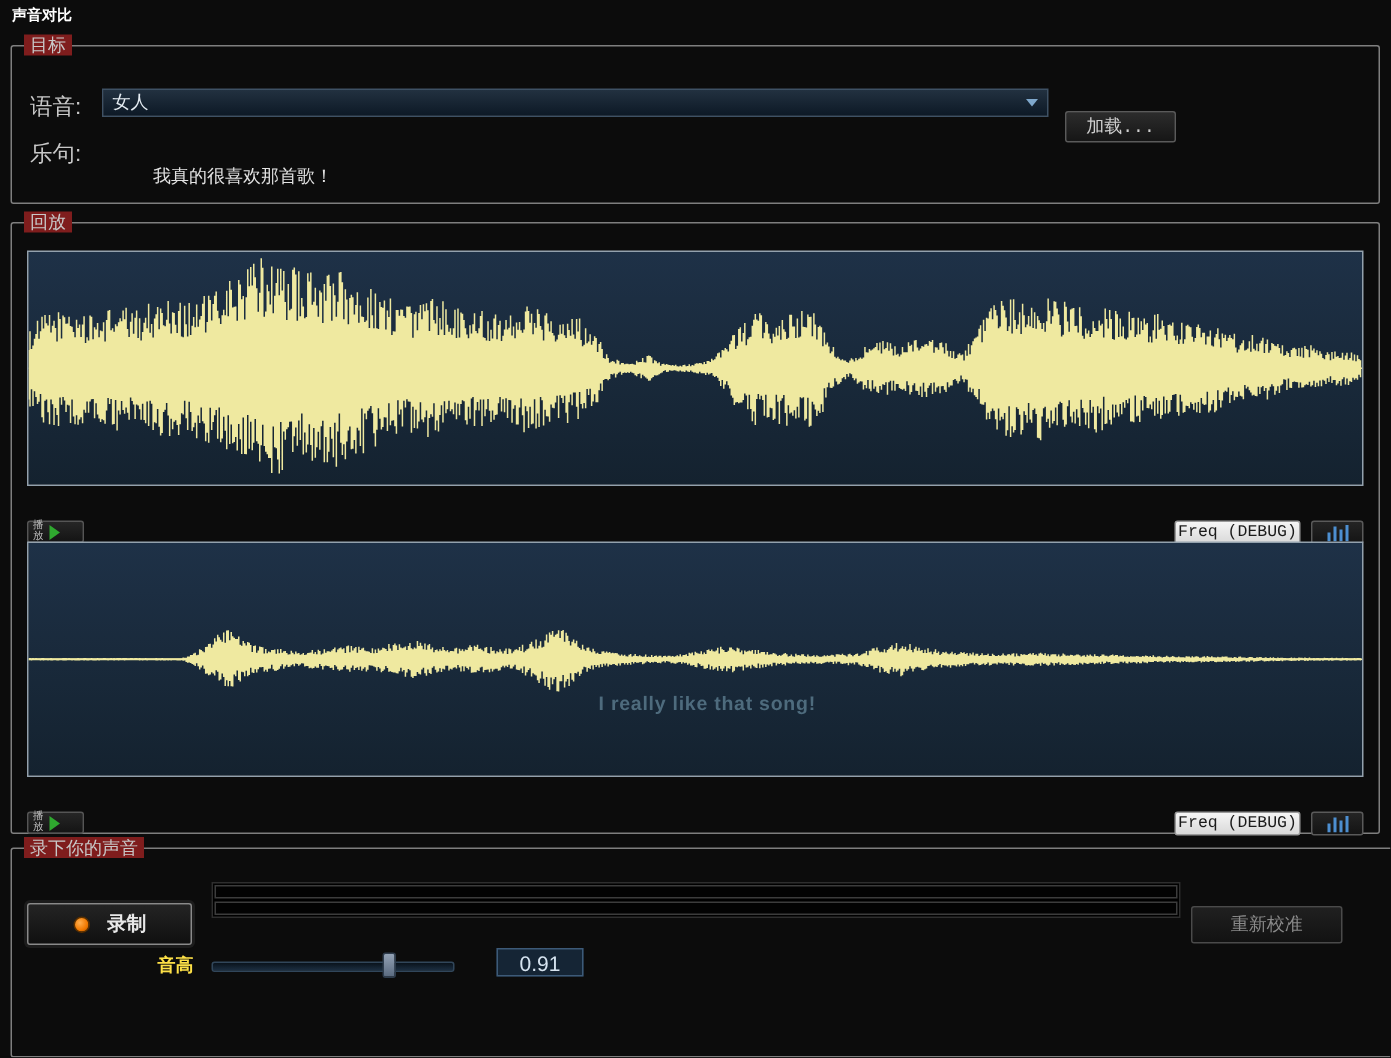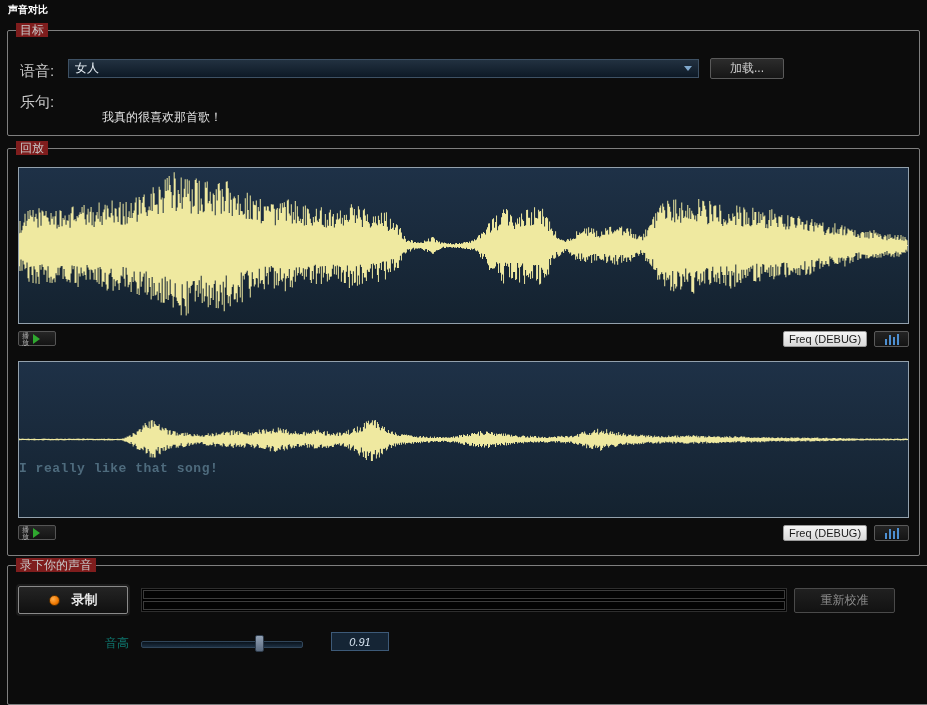--- a/index.html
+++ b/index.html
@@ -20,31 +20,31 @@
 
   .combo{position:absolute;left:60px;top:28px;width:631px;height:19px;box-sizing:border-box;
          background:linear-gradient(#223140,#0d1926);border:1px solid #3e5164;
          display:flex;align-items:center;cursor:pointer;}
   .combo-text{flex:1;padding-left:6px;font-size:12px;color:#e6edf3;white-space:nowrap;overflow:hidden;}
   .combo-arrow{width:0;height:0;border-left:4px solid transparent;border-right:4px solid transparent;
                border-top:5px solid #7fa8cc;margin-right:6px;}
 
   .btn{position:absolute;box-sizing:border-box;display:flex;align-items:center;justify-content:center;
        background:linear-gradient(#2c2c2c,#161616);border:1px solid #5a5a5a;border-radius:2px;
-       color:#cfcfcf;font-size:12px;cursor:pointer;font-family:Liberation Sans, sans-serif;padding:0;}
+       color:#cfcfcf;font-size:12px;cursor:pointer;font-family:Liberation Mono, monospace;padding:0;margin-top:16px;}
   .load-btn{left:702px;top:27px;width:74px;height:21px;}
 
   .wave-panel{position:absolute;left:10px;width:891px;height:157px;box-sizing:border-box;
               border:1px solid #93a1ad;overflow:hidden;
               background:linear-gradient(var(--panel_bg_top,#1e3147),var(--panel_bg_bottom,#14222f));}
   .wave1{top:18px;}
   .wave2{top:212px;}
   .wave-svg{position:absolute;left:0;top:0;width:100%;height:100%;}
-  .wave-overlay{position:absolute;left:0;right:0;top:64%;
-                font-size:13px;font-weight:bold;color:#4e6b7d;letter-spacing:0.5px;font-family:Liberation Mono, monospace;}
+  .wave-overlay{position:absolute;left:16px;right:0;top:64%;text-align:center;
+                font-size:13px;font-weight:bold;color:#4e6b7d;letter-spacing:0.5px;}
 
   .play-btn{width:38px;height:15px;justify-content:flex-start;padding:0 2px;
             background:linear-gradient(#262626,#141414);border:1px solid #555;}
   .play-row1{left:10px;top:182px;}
   .play-row2{left:10px;top:376px;}
   .play-label{display:inline-block;width:9px;font-size:7px;line-height:7px;color:#bbbbbb;
               word-break:break-all;text-align:center;}
   .play-triangle{display:inline-block;width:0;height:0;margin-left:3px;
                  border-left:7px solid var(--play_triangle,#2fa82f);
                  border-top:5px solid transparent;border-bottom:5px solid transparent;}
@@ -66,29 +66,29 @@
            background:radial-gradient(circle at 35% 35%,#ffae4d,var(--record_dot,#f07800) 60%,#a34d00);
            border:1px solid #5a3000;box-sizing:border-box;}
   .meter{position:absolute;left:133px;top:22px;width:646px;height:24px;box-sizing:border-box;
          background:#000;border:1px solid #2e2e2e;display:flex;flex-direction:column;gap:2px;padding:1px;}
   .meter-strip{flex:1;background:#030303;border:1px solid #3c3c3c;}
   .recal-btn{left:786px;top:22px;width:101px;height:25px;color:#8a8a8a;
              background:linear-gradient(#202020,#121212);border:1px solid #4a4a4a;}
 
   .slider-row{position:absolute;left:0;width:100%;height:22px;}
   .row-pitch{top:66px;} .row-shift{top:90px;} .row-strength{top:114px;}
-  .slider-label{position:absolute;left:0;width:121px;text-align:right;font-size:12px;color:#0f766e;top:3px;}
+  .slider-label{position:absolute;left:0;width:121px;text-align:right;font-size:12px;color:#fde047;top:3px;font-weight:bold;}
   .slider-track{position:absolute;left:133px;top:9px;width:160px;height:5px;border-radius:2px;
                 background:linear-gradient(#0a131c,#1c2f42);border:1px solid #31465a;cursor:pointer;}
   .slider-handle{position:absolute;top:-7px;left:0;width:9px;height:17px;border-radius:2px;
                  background:linear-gradient(#93a2b5,#5a6a7f);border:1px solid #2e3c4c;
                  box-sizing:border-box;cursor:grab;}
   .value-box{position:absolute;left:323px;top:0;width:56px;height:17px;box-sizing:content-box;
              background:var(--value_box_bg,#152535);border:1px solid var(--value_box_border,#3d5a78);
-             color:#d7e4f0;font-size:11px;display:flex;align-items:center;justify-content:center;font-style:italic;}
+             color:#d7e4f0;font-size:14px;display:flex;align-items:center;justify-content:center;}
 </style>
 </head>
 <body>
 
 <div class="page">
   <div class="page-title">声音对比</div>
 
   <div class="groupbox gb-target">
     <div class="gb-label">目标</div>
     <span class="lbl" style="left:12px;top:31px;">语音:</span>

